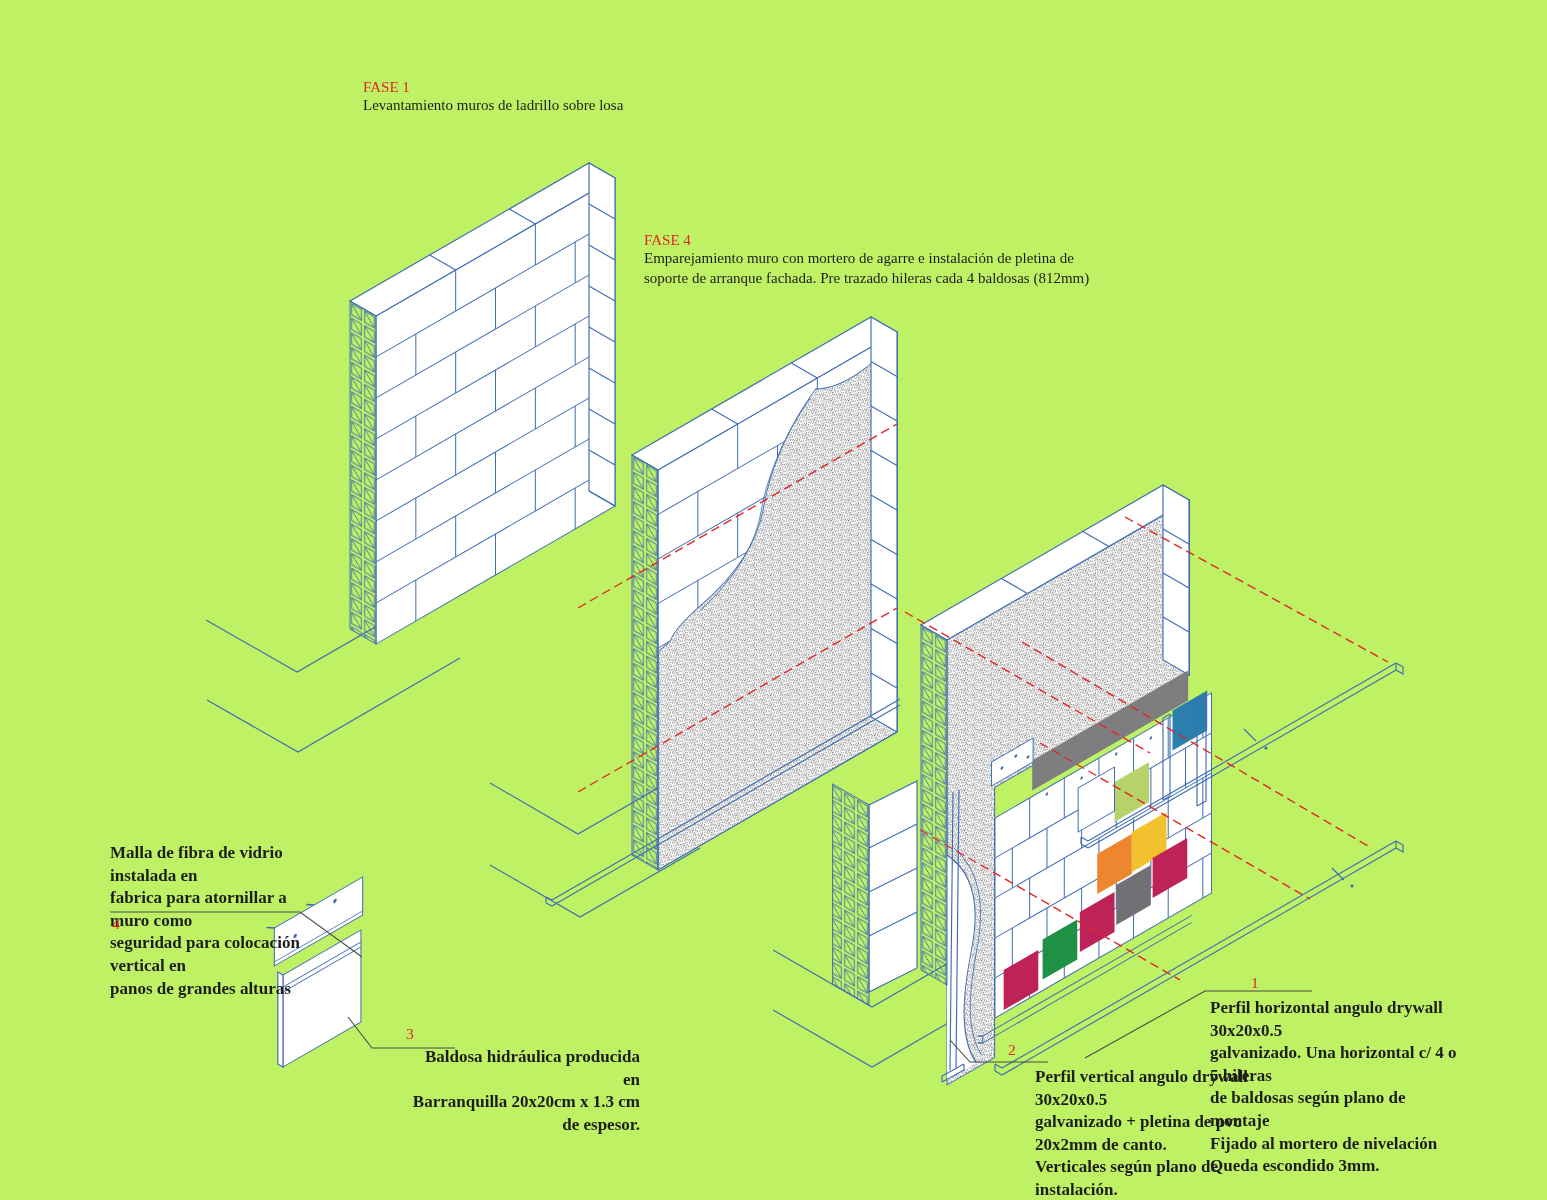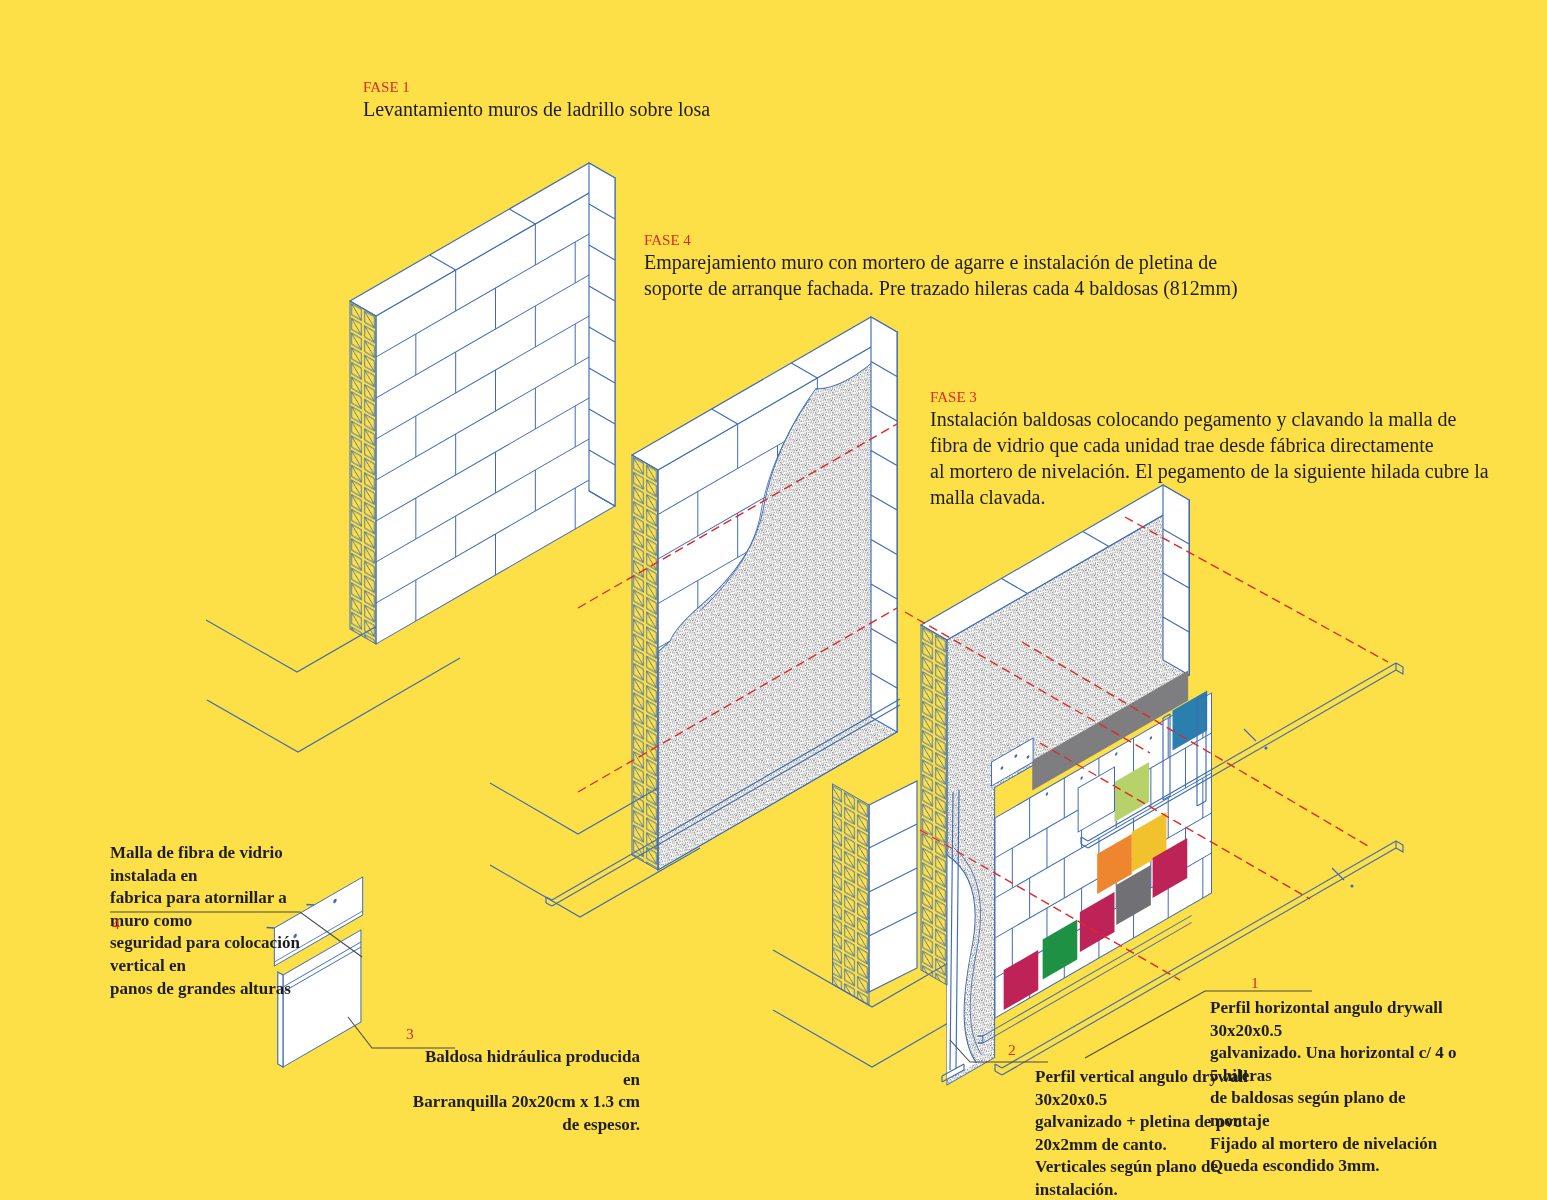--- a/index.html
+++ b/index.html
@@ -1,31 +1,31 @@
 <!DOCTYPE html>
 <html style="--line_blue: #3e6cb3; --accent_red: #e12726; --text_dark: #1d1d1d; --leader_gray: #4a4a4a; --stipple_gray: #646464; --band_gray: #7e7e80;"><head>
 <meta charset="utf-8">
 <style>
   html,body{margin:0;padding:0;background:#fff;}
-  .canvas{position:relative;width:1547px;height:1200px;background:#fde047;overflow:hidden;
+  .canvas{position:relative;width:1547px;height:1200px;background:#bef264;overflow:hidden;
           font-family:"Liberation Serif","DejaVu Serif",serif;}
   svg{position:absolute;left:0;top:0;}
   
   .b   {fill:none;stroke:var(--line_blue,#3e6cb3);stroke-width:1.15;}
   .bt  {fill:none;stroke:var(--line_blue,#3e6cb3);stroke-width:.8;}
   .wf  {fill:#ffffff;stroke:var(--line_blue,#3e6cb3);stroke-width:1.15;}
   .stp {fill:url(#stip);stroke:var(--line_blue,#3e6cb3);stroke-width:1.15;}
   .wht {fill:#ffffff;stroke:none;}
   .dash{fill:none;stroke:var(--accent_red,#e12726);stroke-width:1.4;stroke-dasharray:9 5;}
   .ld  {fill:none;stroke:var(--leader_gray,#4a4a4a);stroke-width:1.1;}
   .dot {fill:var(--line_blue,#3e6cb3);}
   
   .tx{position:absolute;color:var(--text_dark,#1d1d1d);}
   .fase .lab{color:var(--accent_red,#e12726);font-size:15px;line-height:1.15;}
-  .fase .bod{font-size:20px;line-height:1.3;white-space:pre-line;}
+  .fase .bod{font-size:15px;line-height:1.3;white-space:pre-line;}
   .small{font-size:17px;font-weight:bold;line-height:1.33;white-space:pre-line;}
   .num{color:var(--accent_red,#e12726);font-size:15.5px;line-height:1;}
 </style>
 </head>
 <body>
 
 <div class="canvas">
 
 <svg width="1547" height="1200" viewBox="0 0 1547 1200">
   <defs>
@@ -199,27 +199,20 @@
   <div class="lab">FASE 1</div>
   <div class="bod">Levantamiento muros de ladrillo sobre losa</div>
 </div>
 
 <div class="tx fase" style="left:644px;top:232px;">
   <div class="lab">FASE 4</div>
   <div class="bod">Emparejamiento muro con mortero de agarre e instalación de pletina de
 soporte de arranque fachada. Pre trazado hileras cada 4 baldosas (812mm)</div>
 </div>
 
-<div class="tx fase" style="left:930px;top:389px;">
-  <div class="lab">FASE 3</div>
-  <div class="bod">Instalación baldosas colocando pegamento y clavando la malla de
-fibra de vidrio que cada unidad trae desde fábrica directamente
-al mortero de nivelación. El pegamento de la siguiente hilada cubre la
-malla clavada.</div>
-</div>
 
 <div class="tx small" style="left:110px;top:842px;width:200px;">Malla de fibra de vidrio instalada en
 fabrica para atornillar a muro como
 seguridad para colocación vertical en
 panos de grandes alturas</div>
 <div class="tx num" style="left:112px;top:916px;">4</div>
 
 <div class="tx num" style="left:406px;top:1026px;">3</div>
 <div class="tx small" style="left:410px;top:1046px;width:230px;text-align:right;">Baldosa hidráulica producida en
 Barranquilla 20x20cm x 1.3 cm de espesor.</div>

